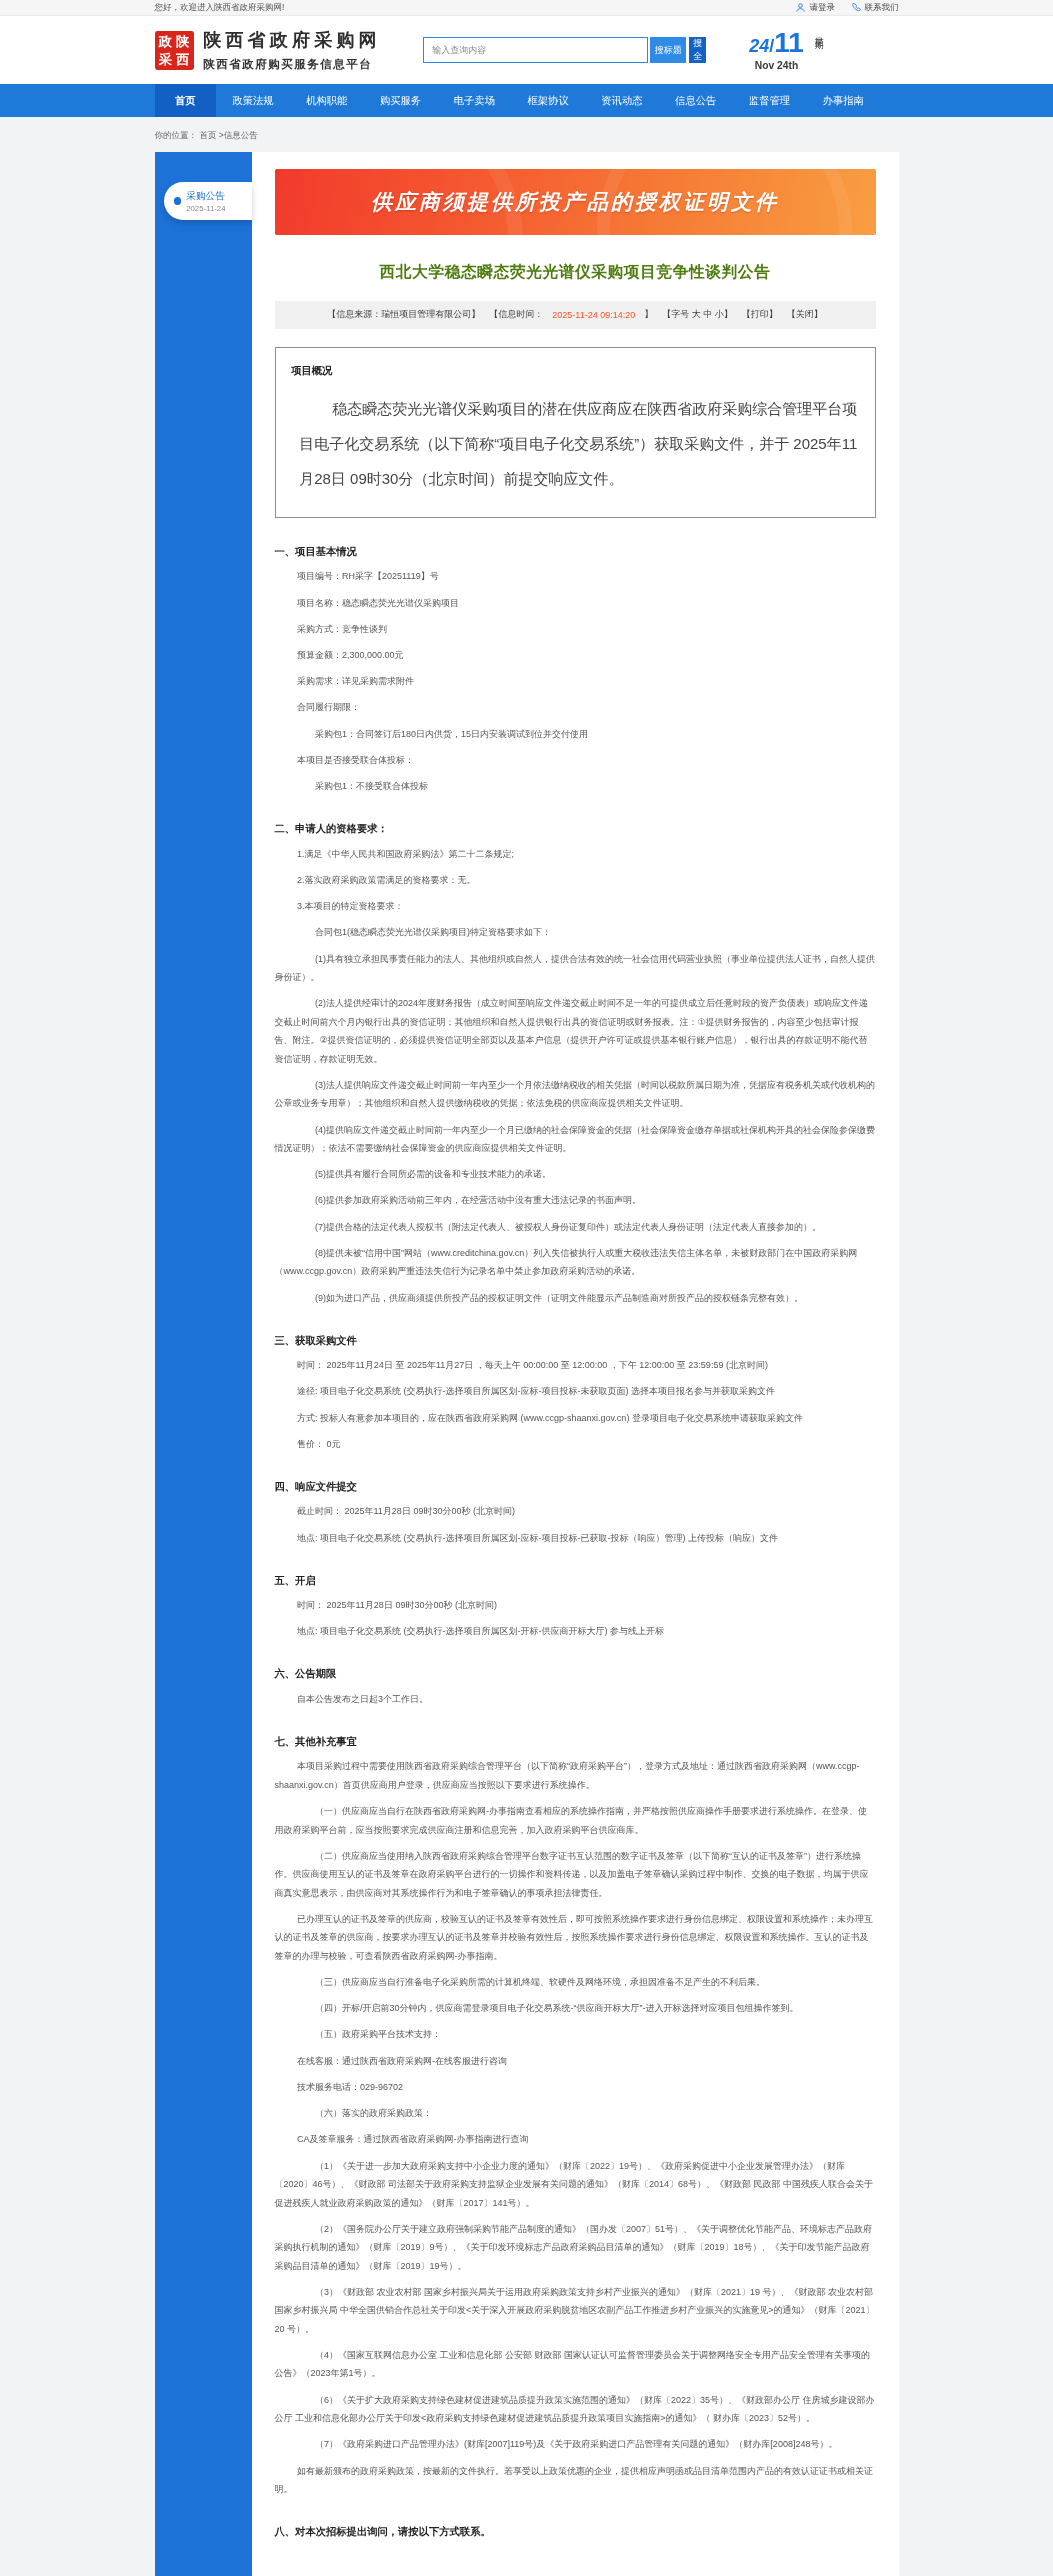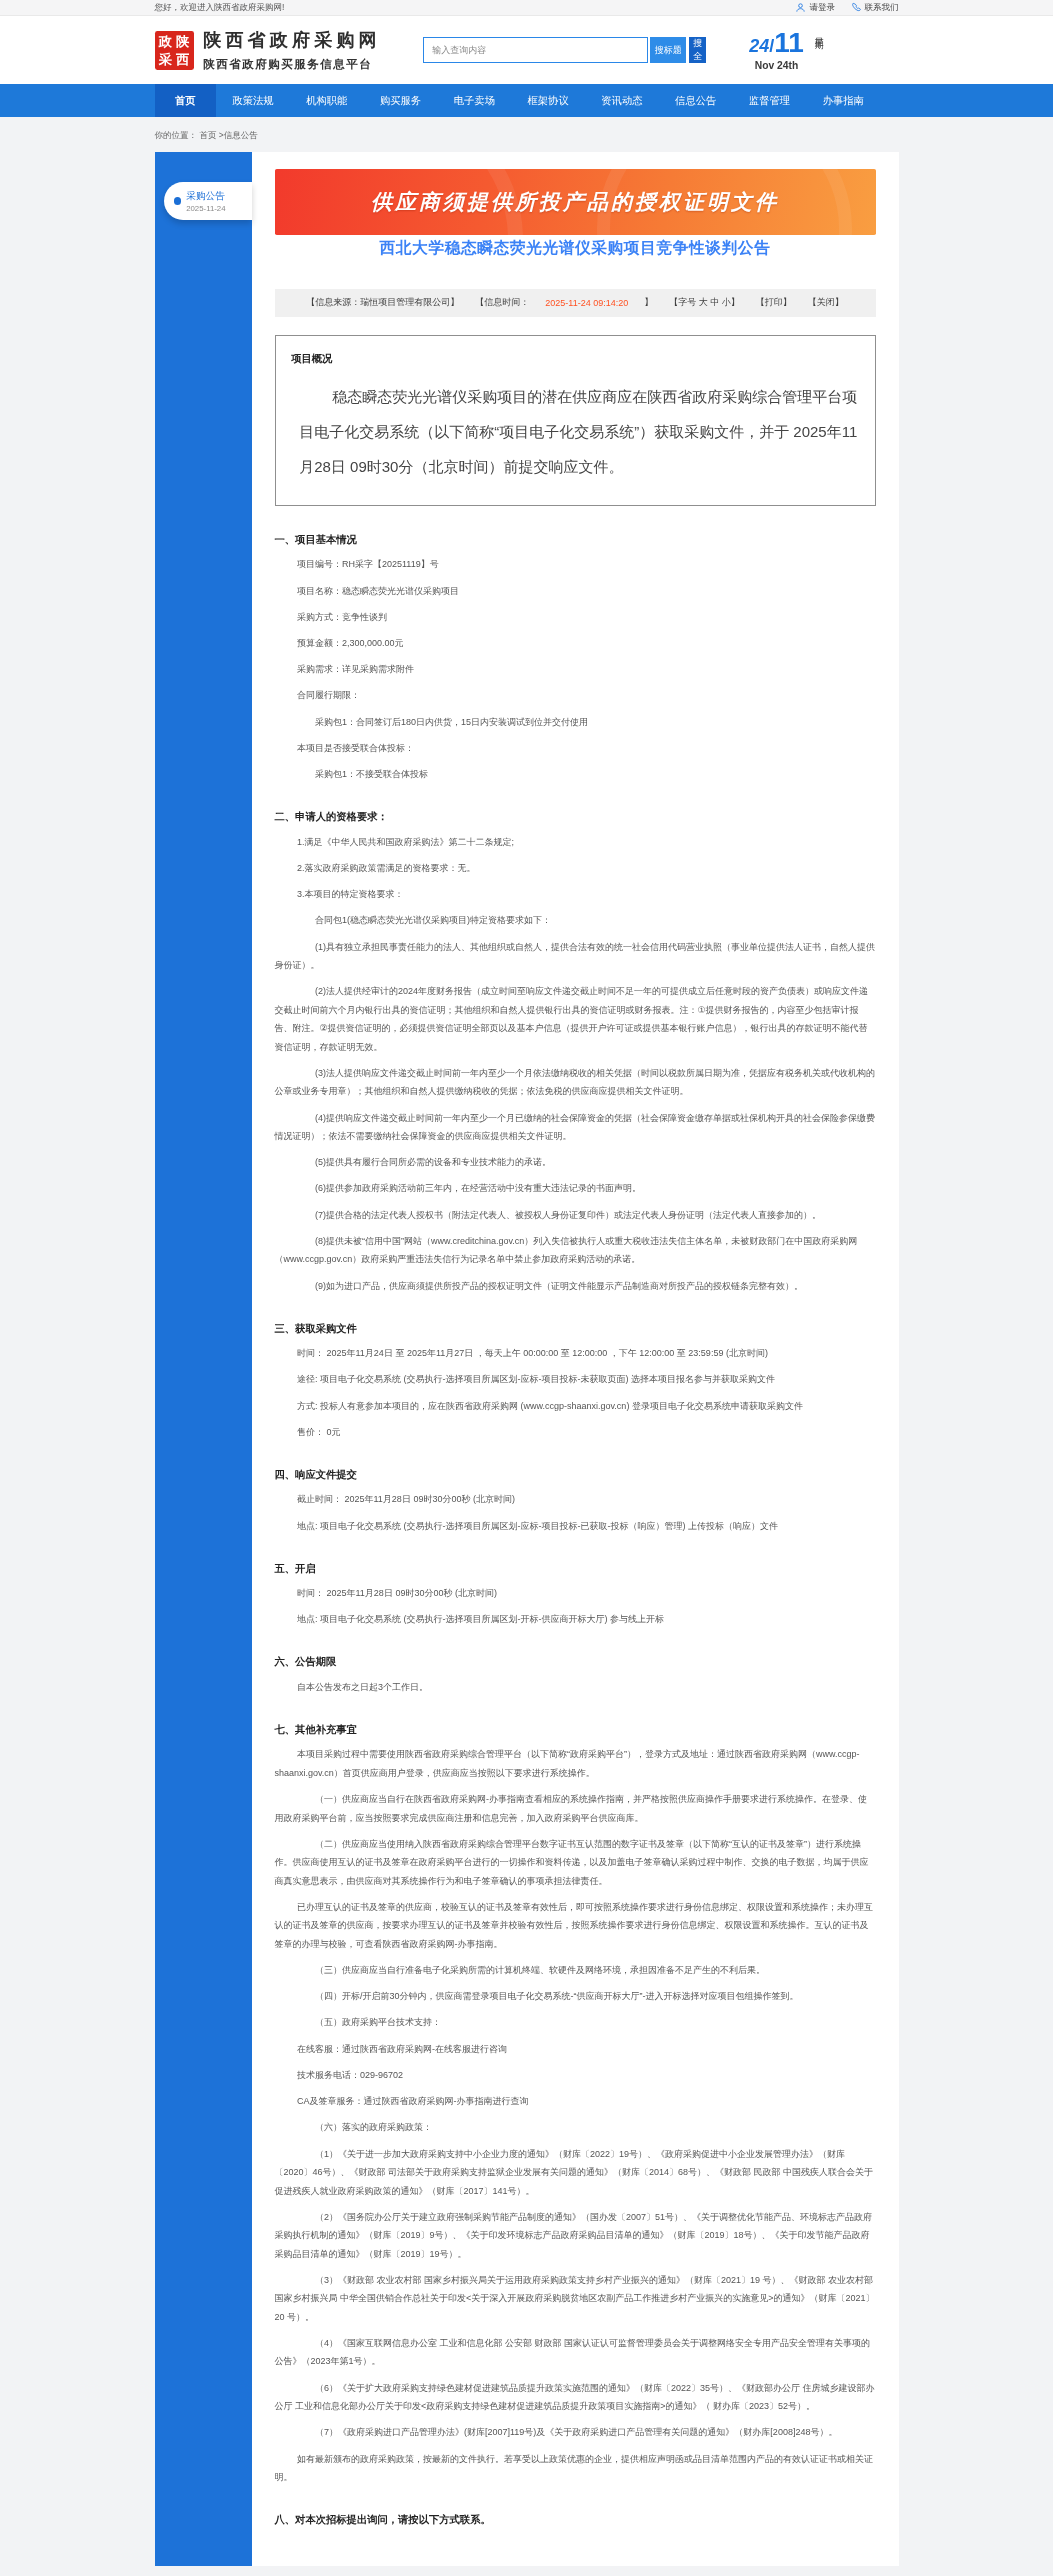--- a/index.html
+++ b/index.html
@@ -52,22 +52,22 @@
   .side-tab { position:absolute; top:30px; left:9.7px; right:0; background:#fff; border-radius:22px 0 0 22px; padding:6.6px 3.6px 6.6px 22px; box-shadow:0 3.6px 6px rgba(0,0,0,.18); display:flex; align-items:center; }
   .side-tab-dot { position:absolute; left:9.7px; top:50%; margin-top:-3.6px; width:7.2px; height:7.2px; border-radius:50%; background:#1b6fd6; }
   .side-tab-label { font-size:9.7px; color:#1b6fd6; line-height:1.5; }
   .side-tab-date { font-size:7.8px; color:#8a8a8a; margin-top:1.2px; }
 
   .card { background:#fff; flex:1; padding:17px 23px 30px 23px; min-height:2313px; }
   .banner { height:66px; border-radius:1.8px; background:linear-gradient(100deg,#f23a2c 0%,#f55a30 35%,#f67b35 65%,#f99e41 100%); display:flex; align-items:center; justify-content:center; position:relative; overflow:hidden; }
   .banner::before { content:""; position:absolute; left:-36px; top:-72px; width:254px; height:254px; border:15.7px solid rgba(255,255,255,.07); border-radius:50%; }
   .banner::after { content:""; position:absolute; right:24px; bottom:-121px; width:229px; height:229px; border:13.3px solid rgba(255,255,255,.07); border-radius:50%; }
   .banner-text { color:#fff; font-size:21px; font-weight:bold; font-style:italic; letter-spacing:3px; text-shadow:0 1.2px 1.8px rgba(150,30,0,.35); }
-  .doc-title { text-align:center; font-size:15.7px; font-weight:bold; color:#3b82f6; margin-top:3px; letter-spacing:0.6px; }
-  .info-bar { margin-top:30px; background:#f0f0f0; height:28px; display:flex; align-items:center; justify-content:center; font-size:9px; color:#3f3f3f; gap:16px; }
+  .doc-title { text-align:center; font-size:15.7px; font-weight:bold; color:#4d7c0f; margin-top:27px; letter-spacing:0.6px; }
+  .info-bar { margin-top:18px; background:#f0f0f0; height:28px; display:flex; align-items:center; justify-content:center; font-size:9px; color:#3f3f3f; gap:9px; }
   .info-time { color:#ff5122; }
   .info-action { cursor:pointer; }
 
   .overview-box { margin-top:18px; border:0.6px solid #8f8f8f; padding:15.7px 15.7px 20.5px 15.7px; }
   .overview-h { font-size:10.3px; font-weight:bold; color:#222; }
   .overview-p { margin-top:13.3px; font-size:15px; color:#444; line-height:2.35; text-indent:2.2em;margin-left:8px; }
 
   .doc { margin-top:6px; }
   .doc-h { font-size:10.3px; font-weight:bold; color:#222; margin:26.6px 0 8.5px 0; }
   .doc-p { font-size:9px; color:#555; line-height:2.05; margin:7.8px 0; }
@@ -228,22 +228,22 @@
             <h3 class="doc-h">七、其他补充事宜</h3>
             <p class="doc-p ind1">本项目采购过程中需要使用陕西省政府采购综合管理平台（以下简称“政府采购平台”），登录方式及地址：通过陕西省政府采购网（www.ccgp-shaanxi.gov.cn）首页供应商用户登录，供应商应当按照以下要求进行系统操作。</p>
             <p class="doc-p ind2">（一）供应商应当自行在陕西省政府采购网-办事指南查看相应的系统操作指南，并严格按照供应商操作手册要求进行系统操作。在登录、使用政府采购平台前，应当按照要求完成供应商注册和信息完善，加入政府采购平台供应商库。</p>
             <p class="doc-p ind2">（二）供应商应当使用纳入陕西省政府采购综合管理平台数字证书互认范围的数字证书及签章（以下简称“互认的证书及签章”）进行系统操作。供应商使用互认的证书及签章在政府采购平台进行的一切操作和资料传递，以及加盖电子签章确认采购过程中制作、交换的电子数据，均属于供应商真实意思表示，由供应商对其系统操作行为和电子签章确认的事项承担法律责任。</p>
             <p class="doc-p ind1">已办理互认的证书及签章的供应商，校验互认的证书及签章有效性后，即可按照系统操作要求进行身份信息绑定、权限设置和系统操作；未办理互认的证书及签章的供应商，按要求办理互认的证书及签章并校验有效性后，按照系统操作要求进行身份信息绑定、权限设置和系统操作。互认的证书及签章的办理与校验，可查看陕西省政府采购网-办事指南。</p>
             <p class="doc-p ind2">（三）供应商应当自行准备电子化采购所需的计算机终端、软硬件及网络环境，承担因准备不足产生的不利后果。</p>
             <p class="doc-p ind2">（四）开标/开启前30分钟内，供应商需登录项目电子化交易系统-“供应商开标大厅”-进入开标选择对应项目包组操作签到。</p>
             <p class="doc-p ind2">（五）政府采购平台技术支持：</p>
             <p class="doc-p ind1">在线客服：通过陕西省政府采购网-在线客服进行咨询</p>
             <p class="doc-p ind1">技术服务电话：029-96702</p>
+            <p class="doc-p ind2">（六）落实的政府采购政策：</p>
             <p class="doc-p ind1">CA及签章服务：通过陕西省政府采购网-办事指南进行查询</p>
-            <p class="doc-p ind2">（六）落实的政府采购政策：</p>
             <p class="doc-p ind2">（1）《关于进一步加大政府采购支持中小企业力度的通知》（财库〔2022〕19号）、《政府采购促进中小企业发展管理办法》（财库〔2020〕46号）、《财政部 司法部关于政府采购支持监狱企业发展有关问题的通知》（财库〔2014〕68号）、《财政部 民政部 中国残疾人联合会关于促进残疾人就业政府采购政策的通知》（财库〔2017〕141号）。</p>
             <p class="doc-p ind2">（2）《国务院办公厅关于建立政府强制采购节能产品制度的通知》（国办发〔2007〕51号）、《关于调整优化节能产品、环境标志产品政府采购执行机制的通知》（财库〔2019〕9号）、《关于印发环境标志产品政府采购品目清单的通知》（财库〔2019〕18号）、《关于印发节能产品政府采购品目清单的通知》（财库〔2019〕19号）。</p>
             <p class="doc-p ind2">（3）《财政部 农业农村部 国家乡村振兴局关于运用政府采购政策支持乡村产业振兴的通知》（财库〔2021〕19 号）、《财政部 农业农村部 国家乡村振兴局 中华全国供销合作总社关于印发&lt;关于深入开展政府采购脱贫地区农副产品工作推进乡村产业振兴的实施意见&gt;的通知》（财库〔2021〕20 号）。</p>
             <p class="doc-p ind2">（4）《国家互联网信息办公室 工业和信息化部 公安部 财政部 国家认证认可监督管理委员会关于调整网络安全专用产品安全管理有关事项的公告》（2023年第1号）。</p>
             <p class="doc-p ind2">（6）《关于扩大政府采购支持绿色建材促进建筑品质提升政策实施范围的通知》（财库〔2022〕35号）、《财政部办公厅 住房城乡建设部办公厅 工业和信息化部办公厅关于印发&lt;政府采购支持绿色建材促进建筑品质提升政策项目实施指南&gt;的通知》（ 财办库〔2023〕52号）。</p>
             <p class="doc-p ind2">（7）《政府采购进口产品管理办法》(财库[2007]119号)及《关于政府采购进口产品管理有关问题的通知》（财办库[2008]248号）。</p>
             <p class="doc-p ind1">如有最新颁布的政府采购政策，按最新的文件执行。若享受以上政策优惠的企业，提供相应声明函或品目清单范围内产品的有效认证证书或相关证明。</p>
             <h3 class="doc-h">八、对本次招标提出询问，请按以下方式联系。</h3>
           </div>
 

